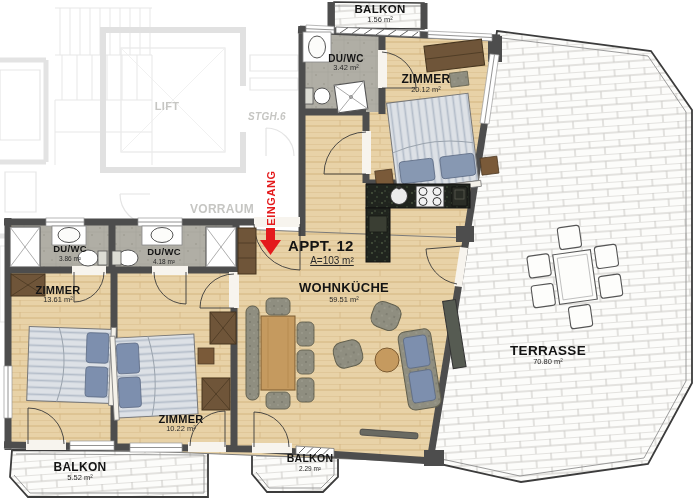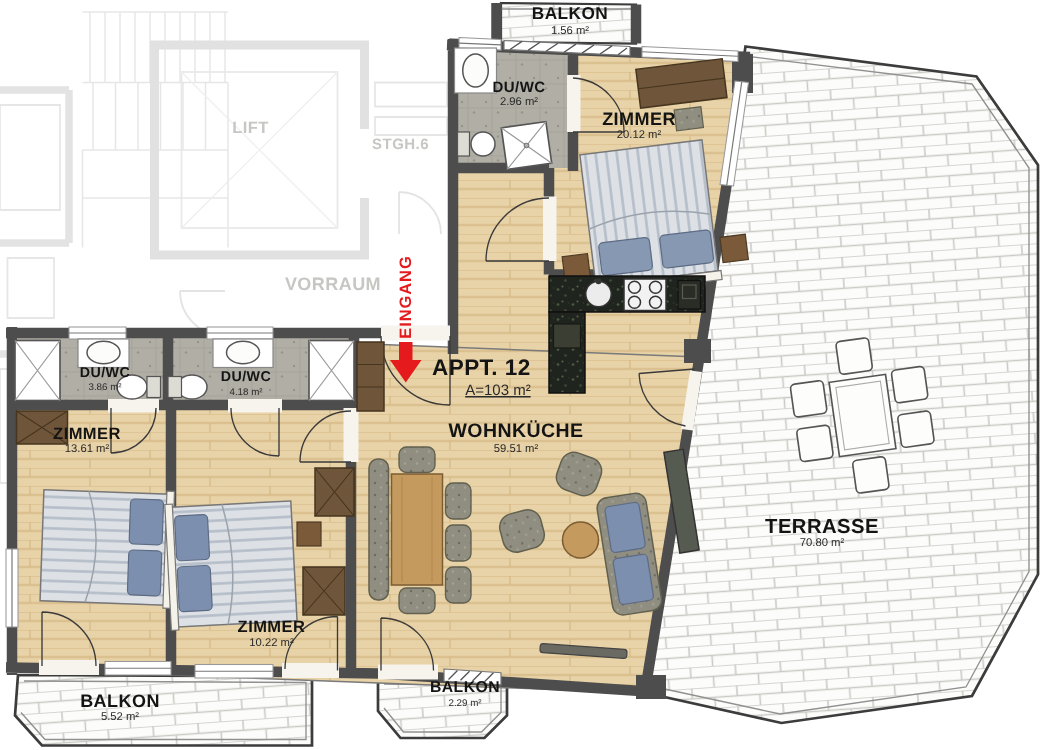--- a/index.html
+++ b/index.html
@@ -6,21 +6,21 @@
   body{
     width:700px;height:500px;position:relative;overflow:hidden;background:#ffffff;
     font-family:"Liberation Sans","DejaVu Sans",sans-serif;
   }
   svg{position:absolute;left:0;top:0;}
   .lbl{
     position:absolute;transform:translate(-50%,-50%);text-align:center;
     font-weight:bold;color:#141414;line-height:1.12;white-space:nowrap;letter-spacing:.3px;
   }
   .lbl .area{display:block;font-weight:normal;font-size:7.5px;color:#2a2a2a;letter-spacing:0;}
-  .lbl.faded{color:#c6c6c3;}
+  .lbl.faded{color:#c6c6c3;margin-top:20px;}
   .lbl.eingang{color:#e41a1c;transform:translate(-50%,-50%) rotate(-90deg);letter-spacing:.6px;}
   .lbl.appt{transform:translate(0,-50%);text-align:right;}
   .lbl.appt .area{font-size:10px;text-decoration:underline;}
 </style>
 </head>
 <body>
 
 <svg width="700" height="500" viewBox="0 0 700 500">
   <defs>
     <pattern id="pBrick" width="30" height="14" patternUnits="userSpaceOnUse" patternTransform="rotate(-4)">
@@ -309,21 +309,21 @@
   </g>
 </svg>
 
 <div class="lbl" style="left:380px;top:14px;font-size:11.5px;">
   <span>BALKON</span>
   <span class="area">1.56 m²</span>
 </div>
 
 <div class="lbl" style="left:346px;top:63px;font-size:10px;">
   <span>DU/WC</span>
-  <span class="area">2.96 m²</span>
+  <span class="area">3.42 m²</span>
 </div>
 
 <div class="lbl" style="left:426px;top:84px;font-size:12px;">
   <span>ZIMMER</span>
   <span class="area">20.12 m²</span>
 </div>
 
 <div class="lbl appt" style="left:288px;top:252px;font-size:15px;">
   <span>APPT. 12</span>
   <span class="area">A=103 m²</span>
@@ -365,14 +365,14 @@
 </div>
 
 <div class="lbl" style="left:310px;top:463px;font-size:10.5px;">
   <span>BALKON</span>
   <span class="area" style="font-size:6.5px;">2.29 m²</span>
 </div>
 
 <div class="lbl eingang" style="left:271px;top:198px;font-size:11px;">EINGANG</div>
 
 <div class="lbl faded" style="left:167px;top:86px;font-size:11px;">LIFT</div>
-<div class="lbl faded" style="left:267px;top:97px;font-size:10px;">STGH.6</div>
+<div class="lbl faded" style="left:267px;top:97px;font-size:10px;font-style:italic;">STGH.6</div>
 <div class="lbl faded" style="left:222px;top:190px;font-size:12px;">VORRAUM</div>
 
 </body></html>

